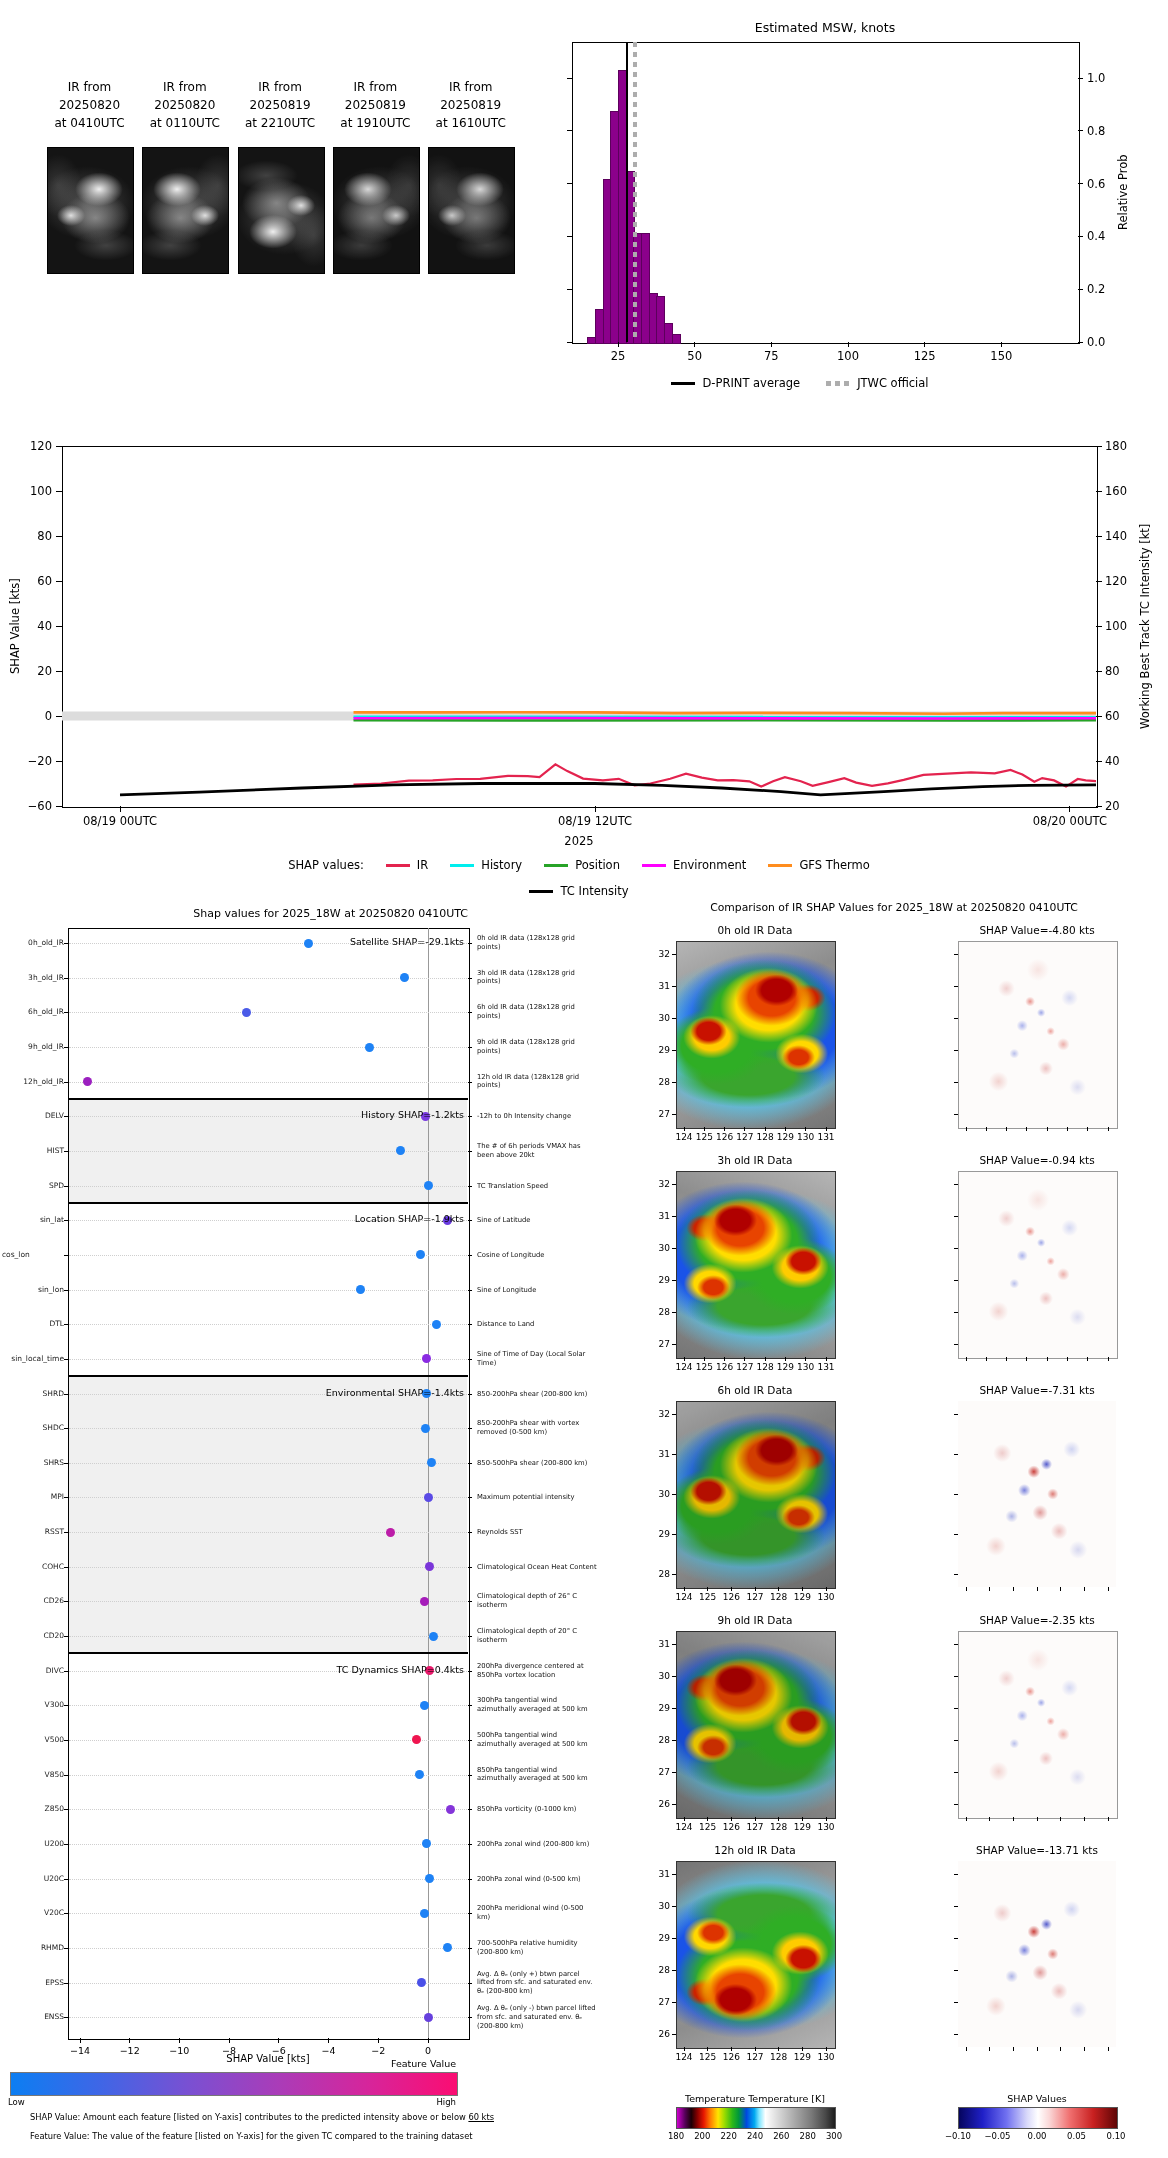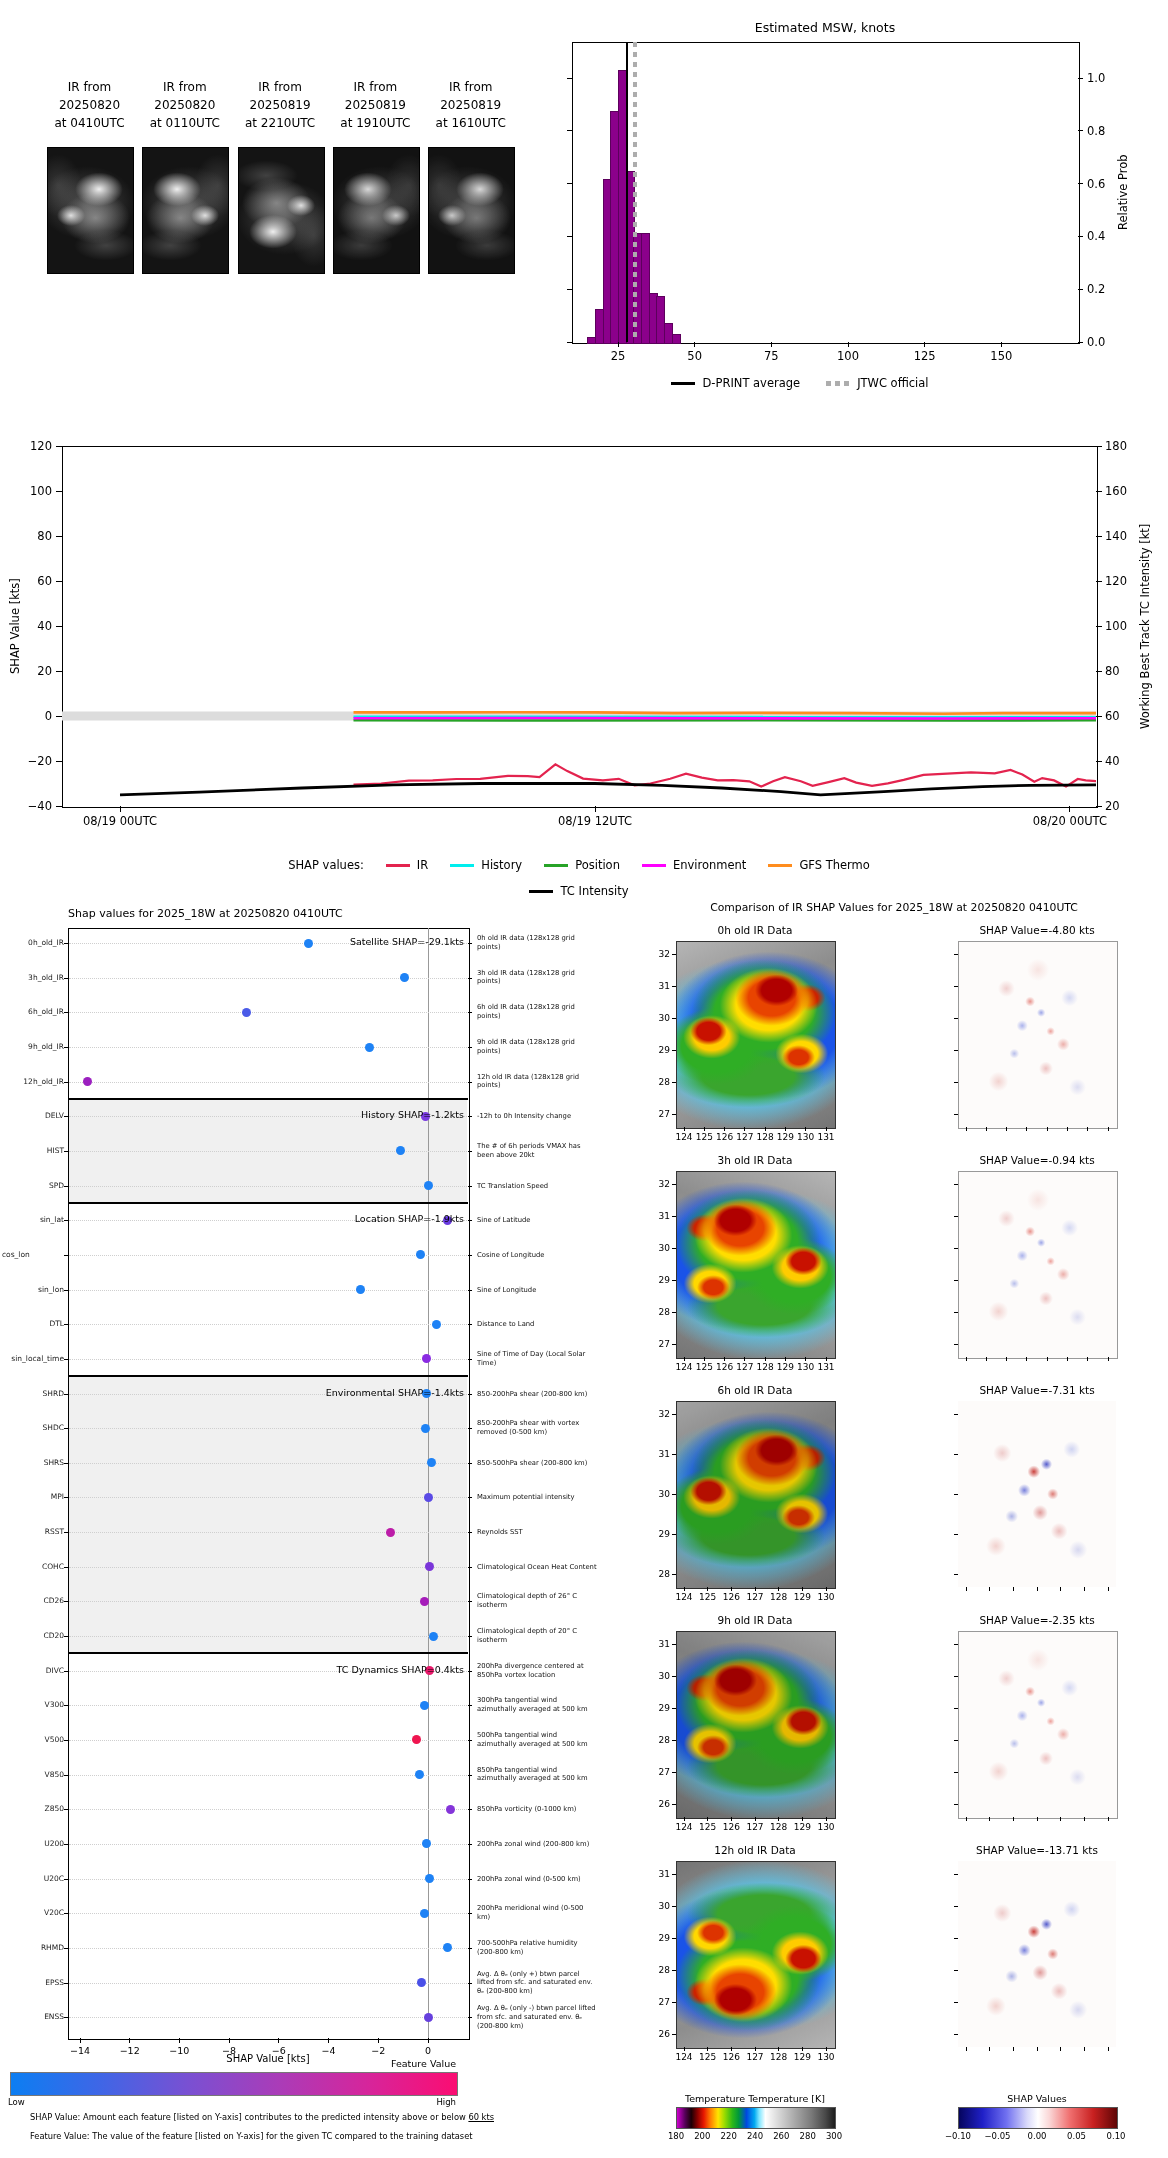--- a/index.html
+++ b/index.html
@@ -33,21 +33,21 @@
           background:repeating-linear-gradient(90deg,#adadad 0 5px,transparent 5px 9px)}
   
   #ts-title{left:62px;top:421px;width:1034px;font-size:13.5px;text-align:center}
   #ts-box{left:62px;top:446px;width:1034px;height:360px;border:1.2px solid #000}
   #ts-ylab-l{left:8px;top:446px;height:360px;font-size:11.5px}
   #ts-ylab-r{left:1138px;top:446px;height:360px;font-size:11.5px}
   #ts-year{left:62px;top:834px;width:1034px;text-align:center;font-size:11.5px}
   #ts-legend1{left:62px;top:858px;width:1034px;display:flex;justify-content:center;gap:22px;font-size:11.5px;align-items:center}
   #ts-legend2{left:62px;top:884px;width:1034px;display:flex;justify-content:center;gap:22px;font-size:11.5px;align-items:center}
   
-  #dp-title{left:68px;top:907px;width:400px;font-size:11px;text-align:left}
+  #dp-title{left:68px;top:907px;width:400px;font-size:11px;text-align:right}
   #dp-box{left:68px;top:928px;width:400px;height:1110px;border:1px solid #000}
   #dp-xlab{left:68px;top:2053px;width:400px;text-align:center;font-size:10px}
   
   #fv-label{left:256px;top:2058px;width:200px;text-align:right;font-size:9.5px}
   #fv-bar{left:10px;top:2072px;width:446px;height:22px;border:1px solid #777;
     background:linear-gradient(90deg,#0c7ef2 0%,#3f66e6 20%,#7a50d2 40%,#aa3cb8 60%,#d6259b 80%,#fb0d72 100%)}
   #fv-low{left:8px;top:2097px;font-size:8.5px}
   #fv-high{left:406px;top:2097px;width:50px;text-align:right;font-size:8.5px}
   #fn1{left:30px;top:2112px;font-size:8.3px}
   #fn2{left:30px;top:2131px;font-size:8.3px}
@@ -115,20 +115,21 @@
   <div id="hist-box" class="abs"></div>
   <div id="hist-ylab" class="abs vlab">Relative Prob</div>
   <div id="hist-legend" class="abs">
     <span><span class="sw-line"></span><span>D-PRINT average</span></span>
     <span><span class="sw-dot"></span><span>JTWC official</span></span>
   </div>
 
   <div id="ts-box" class="abs"></div>
   <div id="ts-ylab-l" class="abs vlab">SHAP Value [kts]</div>
   <div id="ts-ylab-r" class="abs vlab">Working Best Track TC Intensity [kt]</div>
+  <div id="ts-year" class="abs">2025</div>
   <div id="ts-legend1" class="abs">
       <span>SHAP values:</span>
       <span><span class="sw-line" style="background: rgb(227, 35, 78); height: 3.5px;"></span><span>IR</span></span>
       <span><span class="sw-line" style="background: rgb(0, 238, 238); height: 3.5px;"></span><span>History</span></span>
       <span><span class="sw-line" style="background: rgb(39, 163, 39); height: 3.5px;"></span><span>Position</span></span>
       <span><span class="sw-line" style="background: rgb(255, 0, 255); height: 3.5px;"></span><span>Environment</span></span>
       <span><span class="sw-line" style="background: rgb(255, 141, 30); height: 3.5px;"></span><span>GFS Thermo</span></span>
     </div>
   <div id="ts-legend2" class="abs">
       <span><span class="sw-line" style="background: rgb(0, 0, 0); height: 3.5px;"></span><span>TC Intensity</span></span>
@@ -240,21 +241,21 @@
     <div style="position: absolute; left: 1105px; top: 664px; font-size: 11.5px;">80</div>
     <div style="position: absolute; left: 56px; top: 715.5px; width: 6px; height: 1px; background: rgb(0, 0, 0);"></div>
     <div style="position: absolute; left: 16px; top: 709px; width: 36px; text-align: right; font-size: 11.5px;">0</div>
     <div style="position: absolute; left: 1096px; top: 715.5px; width: 6px; height: 1px; background: rgb(0, 0, 0);"></div>
     <div style="position: absolute; left: 1105px; top: 709px; font-size: 11.5px;">60</div>
     <div style="position: absolute; left: 56px; top: 760.5px; width: 6px; height: 1px; background: rgb(0, 0, 0);"></div>
     <div style="position: absolute; left: 16px; top: 754px; width: 36px; text-align: right; font-size: 11.5px;">−20</div>
     <div style="position: absolute; left: 1096px; top: 760.5px; width: 6px; height: 1px; background: rgb(0, 0, 0);"></div>
     <div style="position: absolute; left: 1105px; top: 754px; font-size: 11.5px;">40</div>
     <div style="position: absolute; left: 56px; top: 805.5px; width: 6px; height: 1px; background: rgb(0, 0, 0);"></div>
-    <div style="position: absolute; left: 16px; top: 799px; width: 36px; text-align: right; font-size: 11.5px;">−40</div>
+    <div style="position: absolute; left: 16px; top: 799px; width: 36px; text-align: right; font-size: 11.5px;">−60</div>
     <div style="position: absolute; left: 1096px; top: 805.5px; width: 6px; height: 1px; background: rgb(0, 0, 0);"></div>
     <div style="position: absolute; left: 1105px; top: 799px; font-size: 11.5px;">20</div>
     <div style="position: absolute; left: 119.5px; top: 806px; width: 1px; height: 6px; background: rgb(0, 0, 0);"></div>
     <div style="position: absolute; left: 65px; top: 814px; width: 110px; text-align: center; font-size: 11.5px;">08/19 00UTC</div>
     <div style="position: absolute; left: 594.5px; top: 806px; width: 1px; height: 6px; background: rgb(0, 0, 0);"></div>
     <div style="position: absolute; left: 540px; top: 814px; width: 110px; text-align: center; font-size: 11.5px;">08/19 12UTC</div>
     <div style="position: absolute; left: 1069.4px; top: 806px; width: 1px; height: 6px; background: rgb(0, 0, 0);"></div>
     <div style="position: absolute; left: 1014.9px; top: 814px; width: 110px; text-align: center; font-size: 11.5px;">08/20 00UTC</div>
     <svg width="1034" height="360" viewBox="0 0 1034 360" style="position: absolute; left: 62px; top: 446px; overflow: hidden;">
       <rect x="0" y="265.5" width="1034" height="9" fill="#DCDCDC"></rect>

